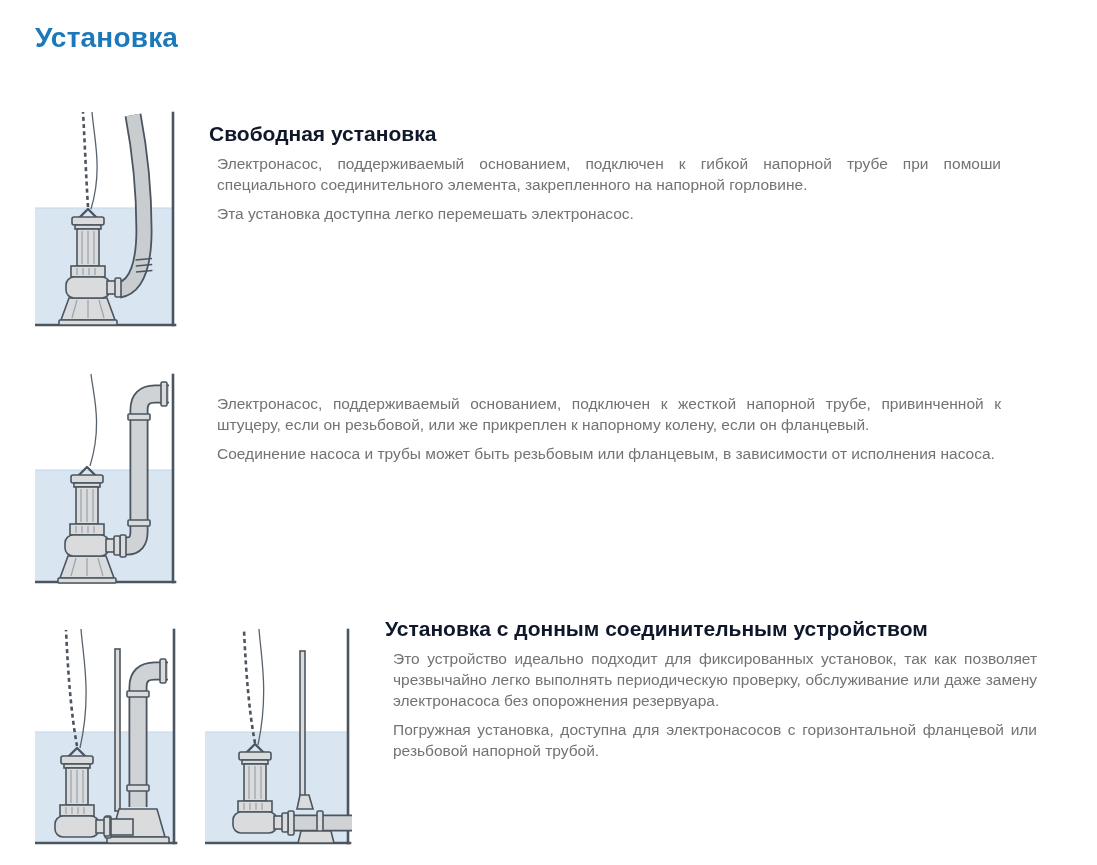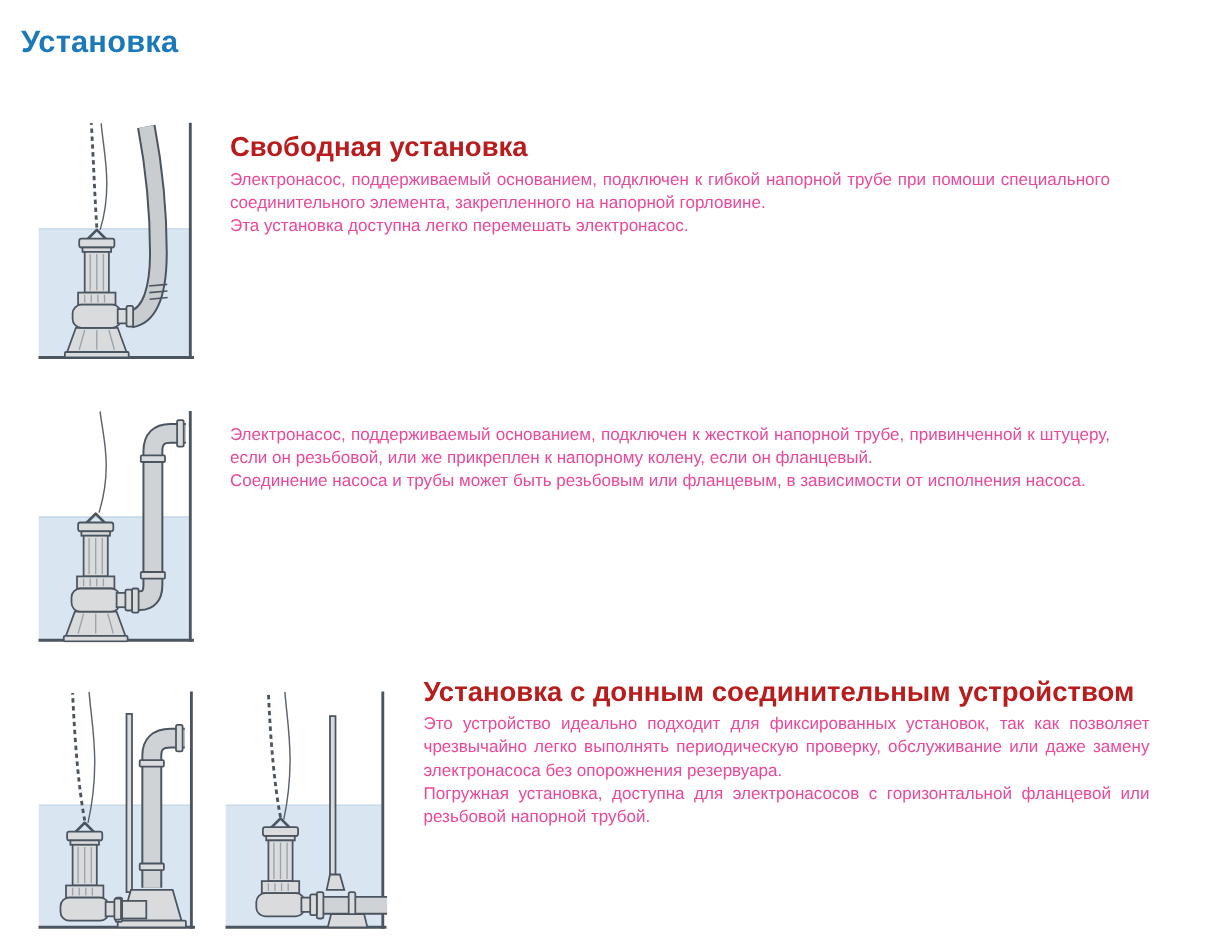--- a/index.html
+++ b/index.html
@@ -1,30 +1,30 @@
 <!DOCTYPE html>
 <html><head>
 <meta charset="utf-8">
 <style>
   html,body { margin:0; padding:0; background:#ffffff; }
   .page {
     position:relative; width:1097px; height:865px; background:#ffffff;
     font-family:"Liberation Sans", sans-serif; overflow:hidden;
   }
   .page-title {
-    position:absolute; left:19px; top:22px;
+    position:absolute; left:35px; top:22px;
     font-size:28px; font-weight:bold; color:#1b79ba; letter-spacing:0.2px;
   }
   .section-text { position:absolute; }
   .section-heading {
-    font-size:25px; font-weight:bold; color:#b91c1c;
+    font-size:21px; font-weight:bold; color:#0f172a;
     line-height:22px; margin:0 0 8px 0;
   }
   .section-body p {
-    margin:0; font-size:15.5px; line-height:21px; color:#ec4899;
+    margin:8px; font-size:15.5px; line-height:21px; color:#737373;
     text-align:justify;
   }
   .sec12 .section-body { width:800px; }
   .sec3  .section-body { width:660px; }
   figure { position:absolute; margin:0; padding:0; }
 
   
   .pp   { fill:#d9dbdd; stroke:#4b555f; stroke-width:1.6; }
   .rib  { stroke:#9ba2a9; stroke-width:1.2; fill:none; }
   .water{ fill:#d9e6f2; }

